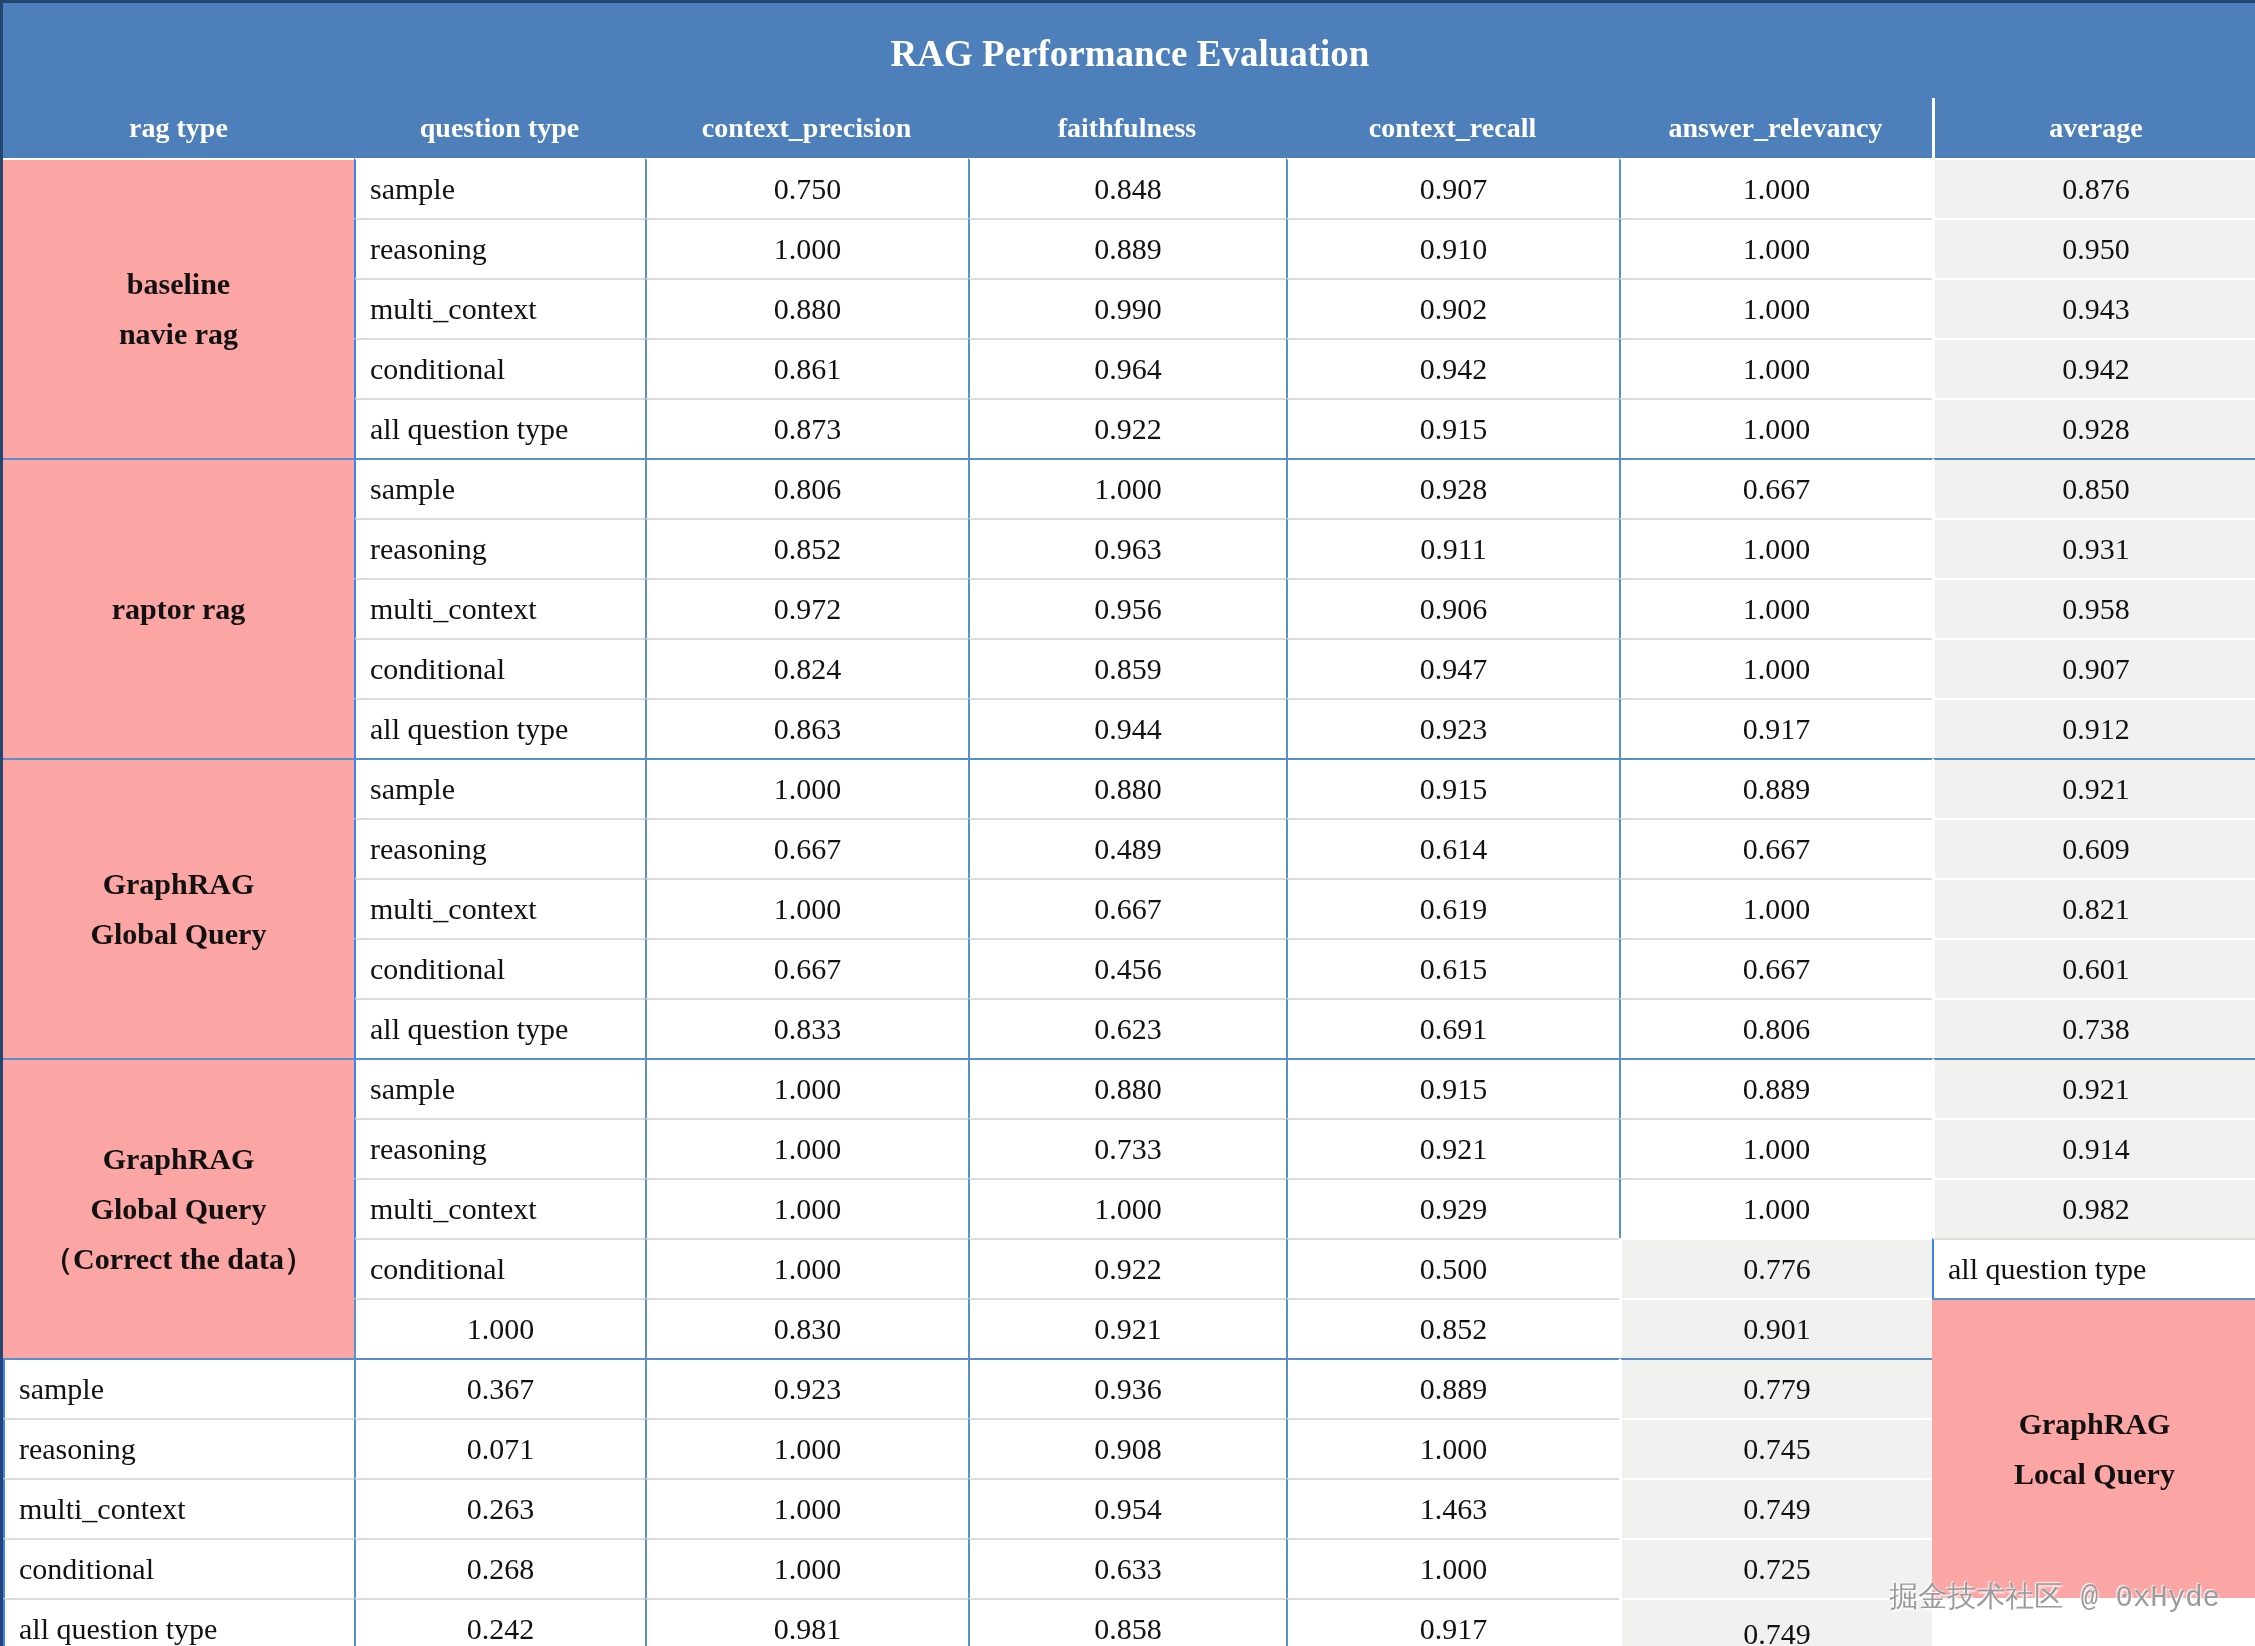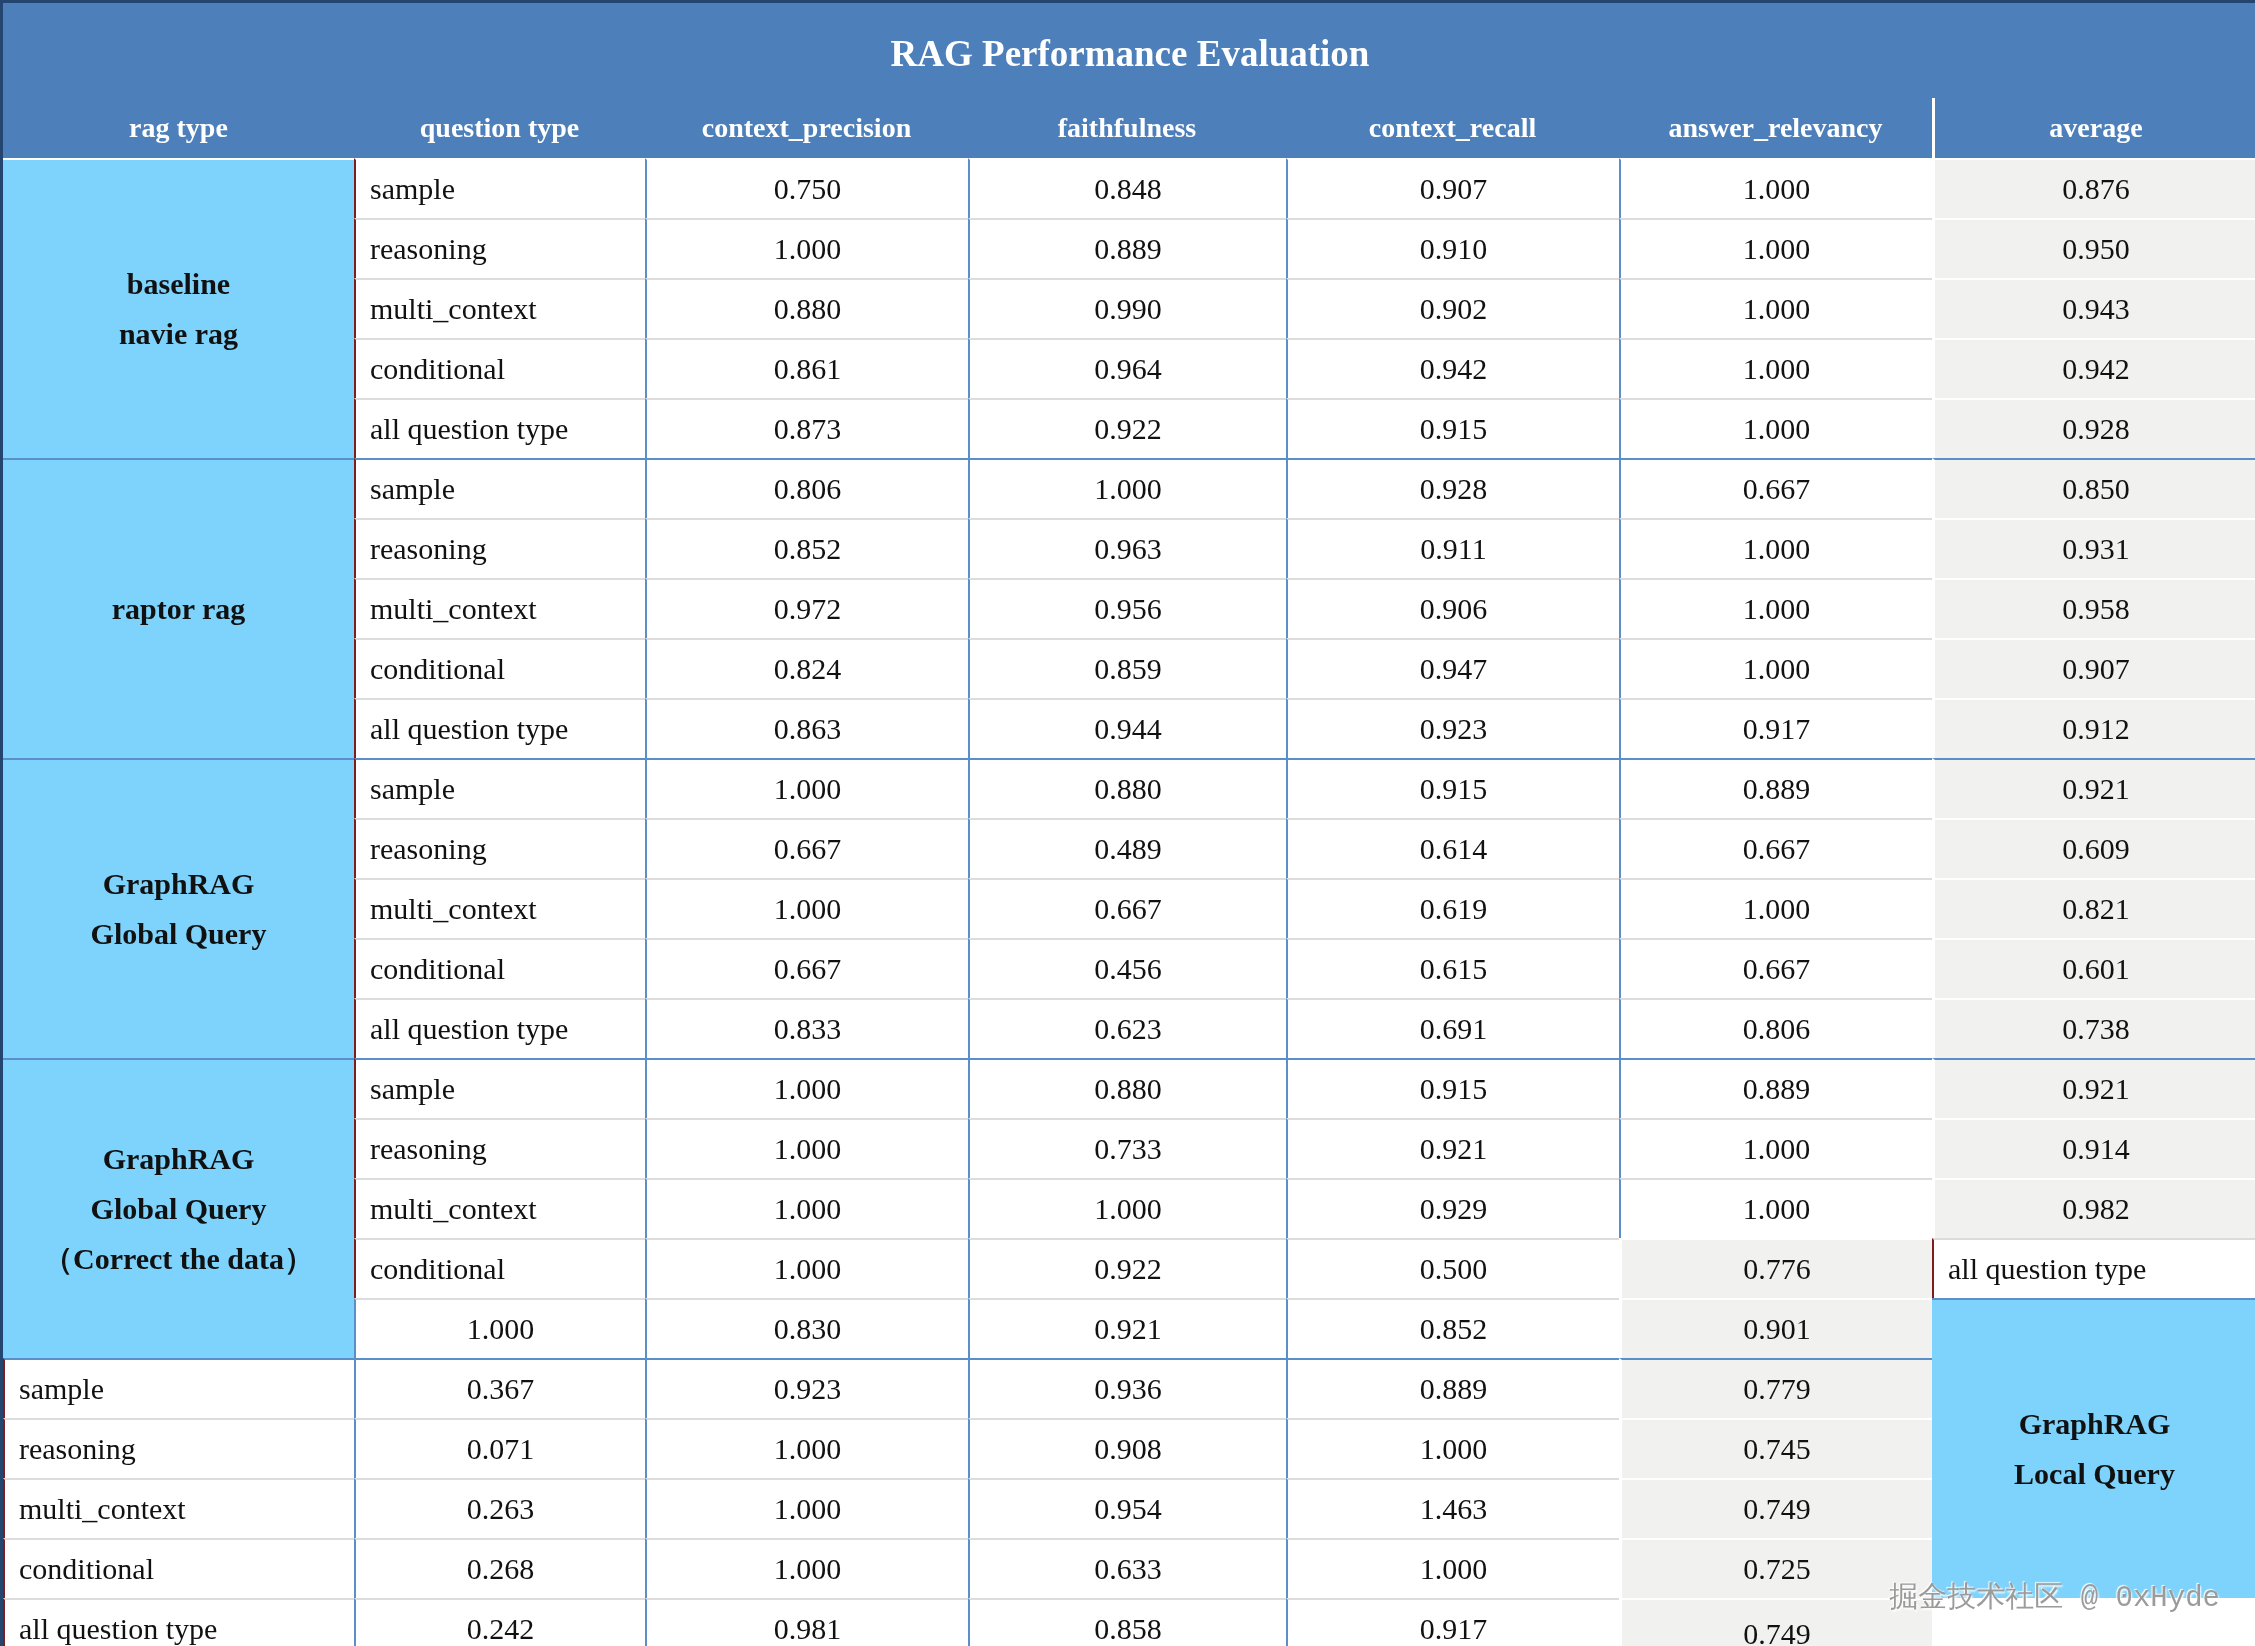--- a/index.html
+++ b/index.html
@@ -29,25 +29,25 @@
   .hcell {
     background:#4d7fba; color:#ffffff;
     font-size:28px; font-weight:bold;
     display:flex; align-items:center; justify-content:center;
   }
   .hcell.havg { border-left:3px solid #ffffff; }
   .cell {
     display:flex; align-items:center; justify-content:center;
     font-size:30px; background:#ffffff; overflow:hidden;
   }
-  .cell.q { justify-content:flex-start; padding-left:14px; border-left:2px solid #7f1d1d; }
+  .cell.q { justify-content:flex-start; padding-left:14px; border-left:2px solid #3b82f6; }
   .cell.n { border-left:2px solid #5b8fc9; }
   .cell.avg { background:#f1f1f0; border-left:3px solid #ffffff; }
   .cell.rag {
-    background:#7dd3fc; flex-direction:column; justify-content:center;
+    background:#fca5a5; flex-direction:column; justify-content:center;
     font-weight:bold; grid-row:span 5; text-align:center;
   }
   .cell.rag div { line-height:50px; }
   .sep  { border-top:2px solid #dcdcdc; }
   .avg.sep { border-top-color:#ffffff; }
   .gtop { border-top:2px solid #5b8fc9; }
   .wtop { border-top:2px solid #ffffff; }
   .pushed { padding-top:10px; }
   .watermark {
     position:absolute; right:39px; top:1574px;

